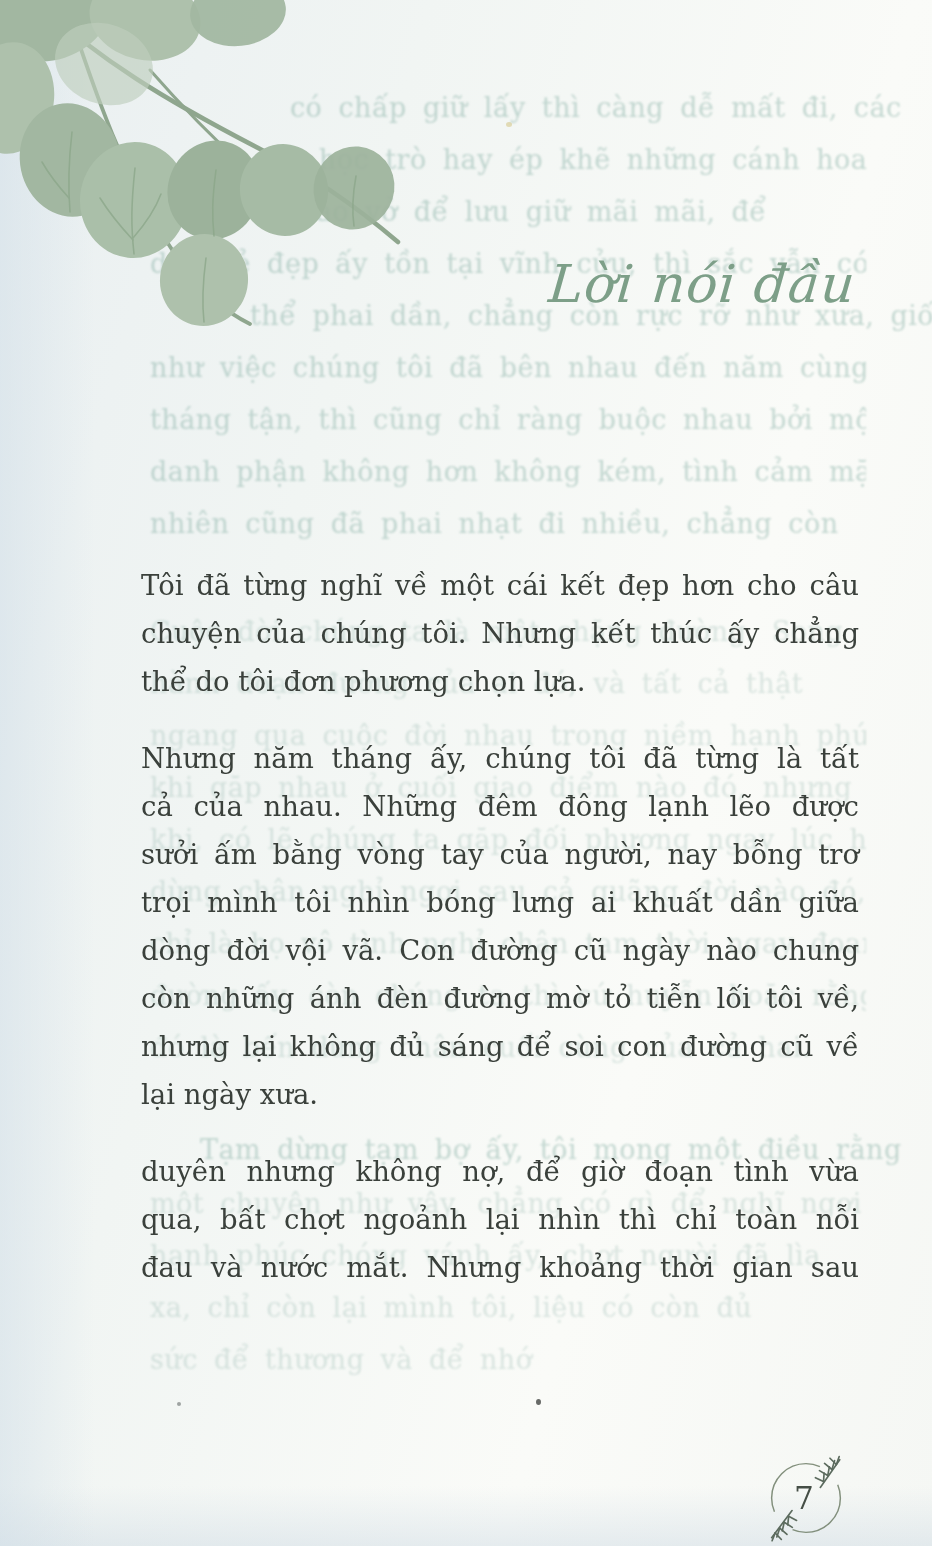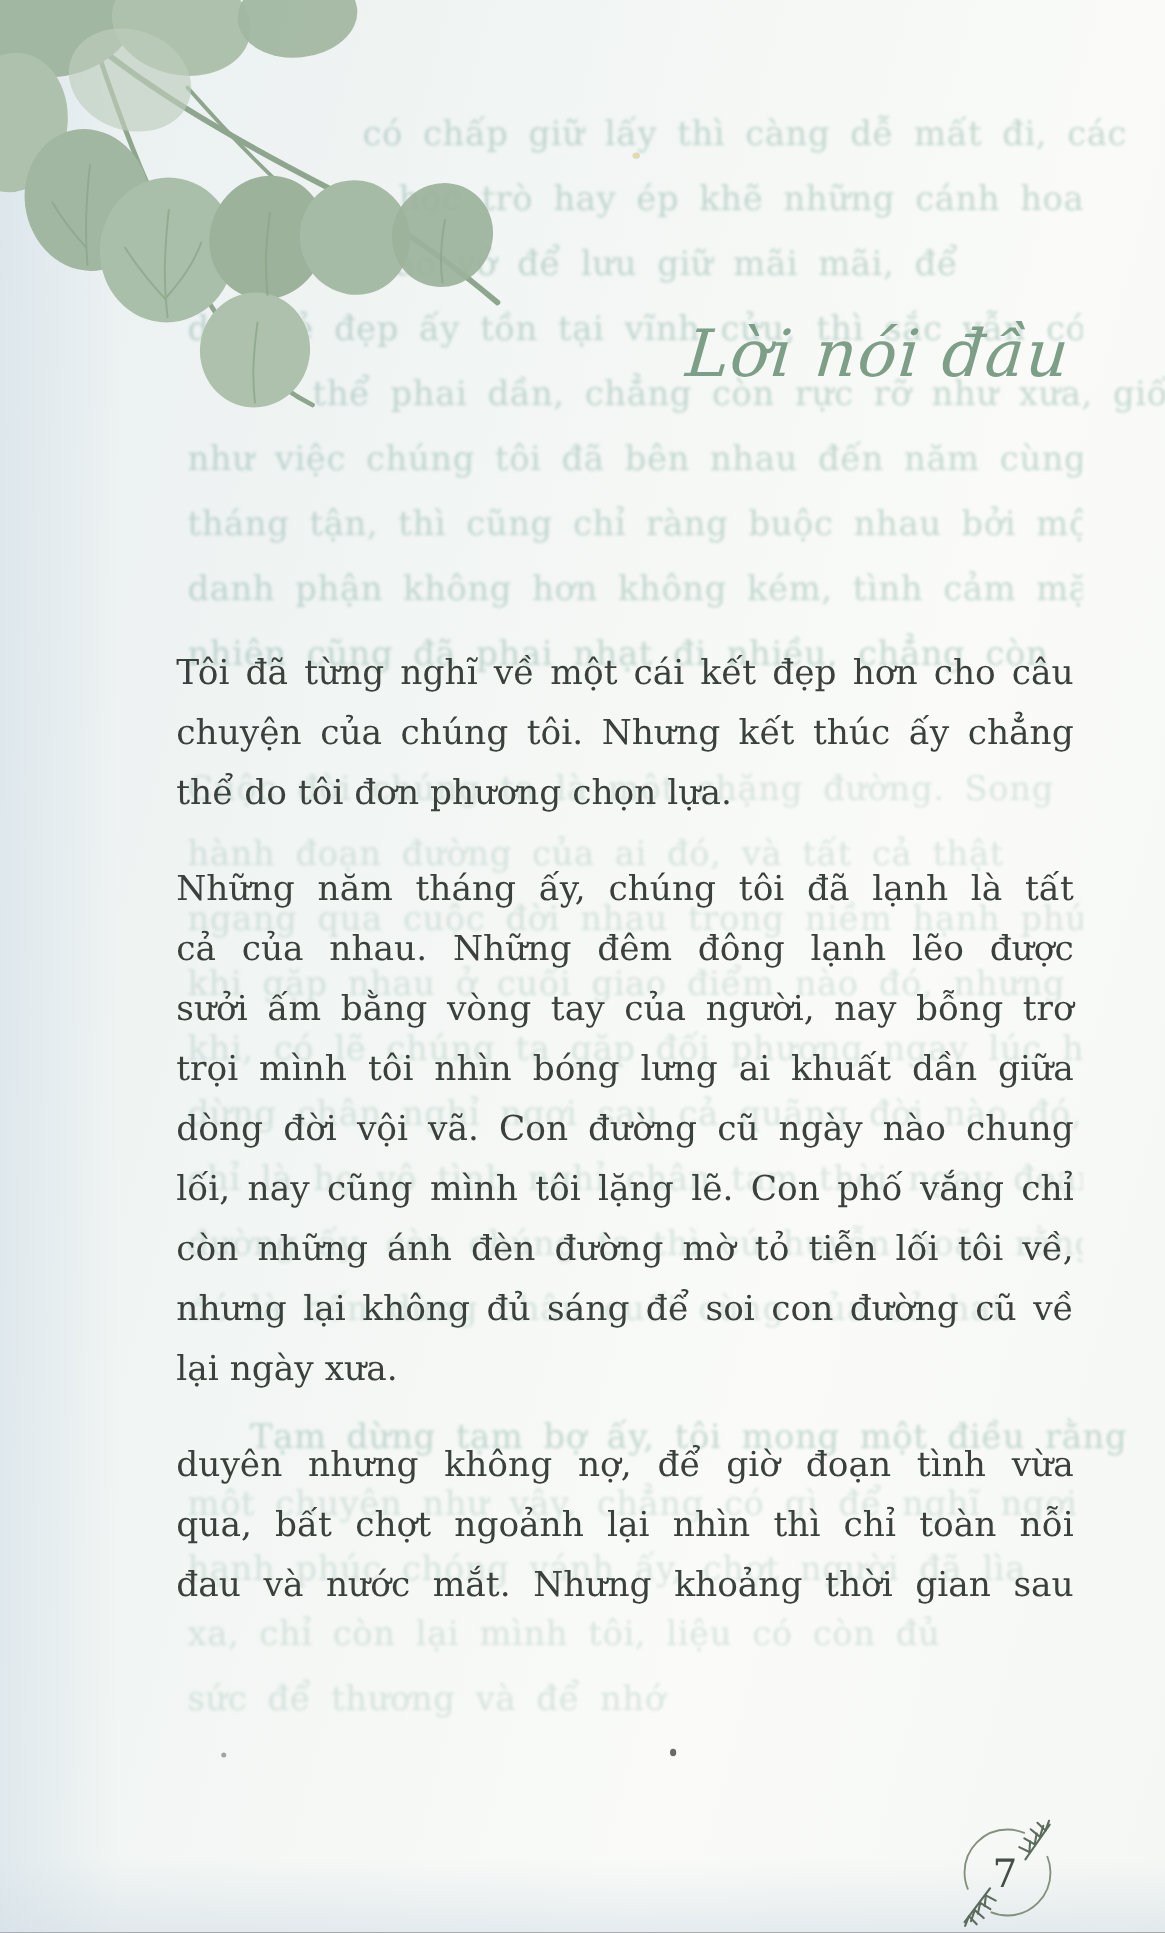--- a/index.html
+++ b/index.html
@@ -20,21 +20,21 @@
     white-space:nowrap;overflow:hidden;
   }
   .bleed .bl.dim{color:rgba(122,168,154,0.26);}
   .leaves{position:absolute;left:0;top:0;z-index:2;}
   .title{
     position:absolute;top:254px;right:76px;z-index:3;margin:0;
     font-family:"DejaVu Serif", serif;font-style:italic;font-weight:normal;
     font-size:52px;color:#7d9f88;letter-spacing:1px;transform:skewX(-5deg);
   }
   .bodytext{
-    position:absolute;left:141px;top:514px;width:718px;z-index:3;
+    position:absolute;left:141px;top:561px;width:718px;z-index:3;
     font-size:27.5px;line-height:48px;color:#3a403b;
   }
   .para{margin:0 0 29px 0;}
   .line{text-align:justify;text-align-last:justify;}
   .line.endpara{text-align-last:left;}
   .pagenum{position:absolute;left:756px;top:1448px;z-index:3;}
   .speck{position:absolute;border-radius:50%;z-index:4;}
   .speck.s1{left:536px;top:1399px;width:5px;height:6px;background:rgba(55,58,55,0.75);}
   .speck.s2{left:177px;top:1402px;width:4px;height:4px;background:rgba(90,95,92,0.55);}
   .speck.s3{left:506px;top:122px;width:6px;height:5px;background:rgba(205,185,105,0.45);}
@@ -103,26 +103,25 @@
 
   <h1 class="title">Lời nói đầu</h1>
 
   <div class="bodytext">
     <div class="para">
       <div class="line">Tôi đã từng nghĩ về một cái kết đẹp hơn cho câu</div>
       <div class="line">chuyện của chúng tôi. Nhưng kết thúc ấy chẳng</div>
       <div class="line endpara">thể do tôi đơn phương chọn lựa.</div>
     </div>
     <div class="para">
-      <div class="line">Những năm tháng ấy, chúng tôi đã lạnh là tất</div>
+      <div class="line">Nhưng năm tháng ấy, chúng tôi đã từng là tất</div>
       <div class="line">cả của nhau. Những đêm đông lạnh lẽo được</div>
       <div class="line">sưởi ấm bằng vòng tay của người, nay bỗng trơ</div>
       <div class="line">trọi mình tôi nhìn bóng lưng ai khuất dần giữa</div>
       <div class="line">dòng đời vội vã. Con đường cũ ngày nào chung</div>
-      <div class="line">lối, nay cũng mình tôi lặng lẽ. Con phố vắng chỉ</div>
       <div class="line">còn những ánh đèn đường mờ tỏ tiễn lối tôi về,</div>
       <div class="line">nhưng lại không đủ sáng để soi con đường cũ về</div>
       <div class="line endpara">lại ngày xưa.</div>
     </div>
     <div class="para">
       <div class="line">duyên nhưng không nợ, để giờ đoạn tình vừa</div>
       <div class="line">qua, bất chợt ngoảnh lại nhìn thì chỉ toàn nỗi</div>
       <div class="line">đau và nước mắt. Nhưng khoảng thời gian sau</div>
     </div>
   </div>

